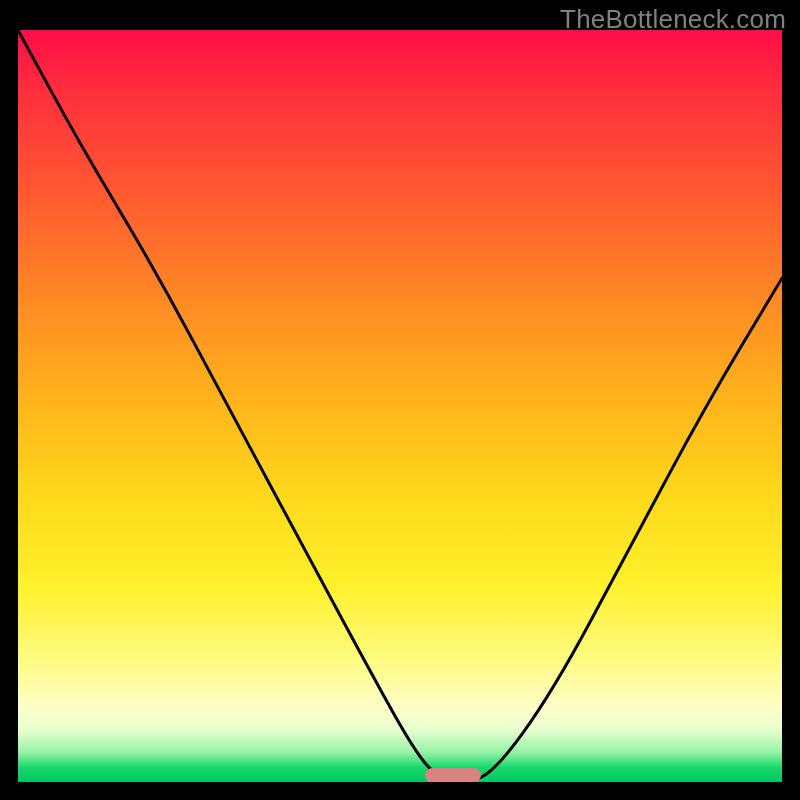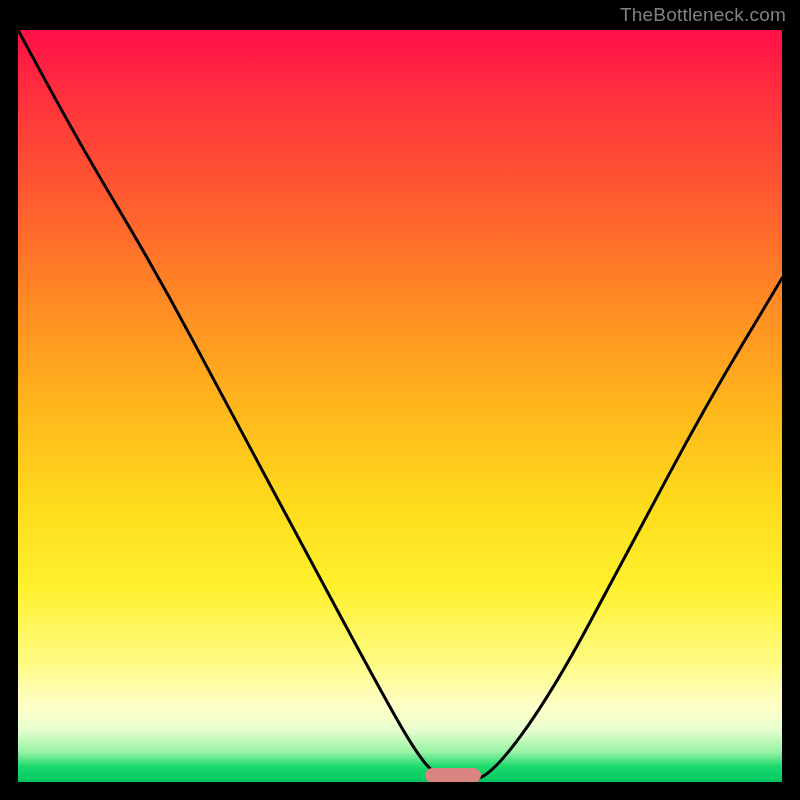--- a/index.html
+++ b/index.html
@@ -15,21 +15,21 @@
     position: relative;
     width: 800px;
     height: 800px;
     background: #000;
   }
   .watermark {
     position: absolute;
     top: 4px;
     right: 14px;
     color: #808080;
-    font-size: 19px;
+    font-size: 26px;
     font-weight: 500;
     letter-spacing: 0.2px;
     z-index: 10;
   }
   .plot-area {
     position: absolute;
     left: 18px;
     top: 30px;
     width: 764px;
     height: 752px;

